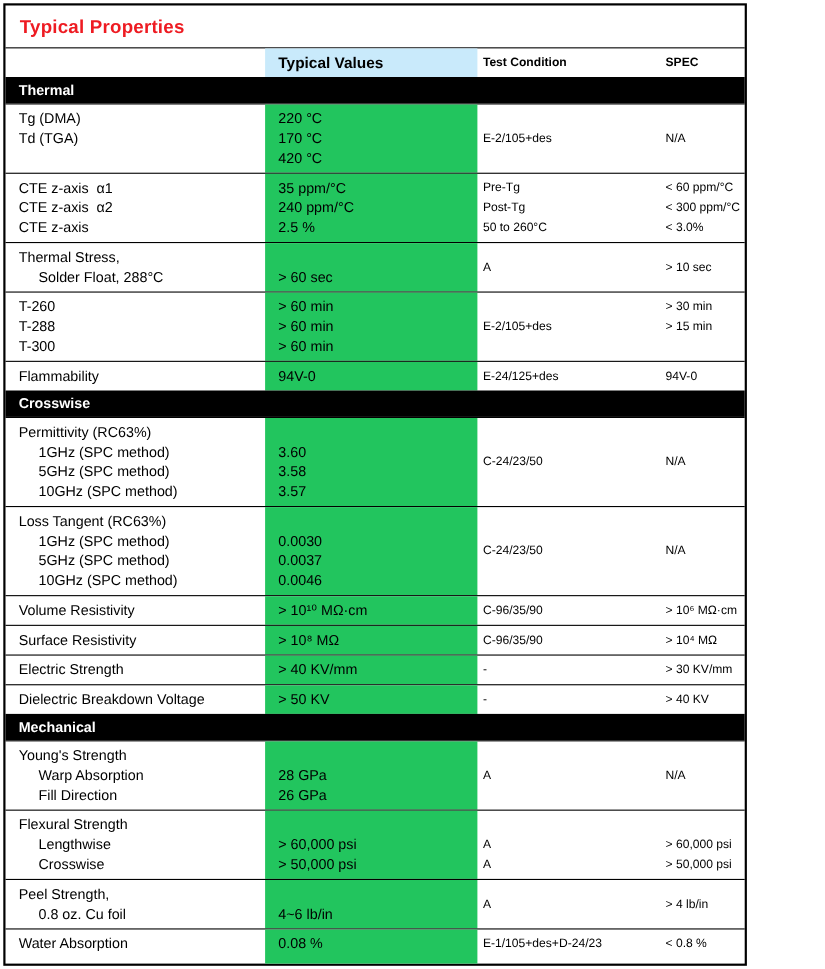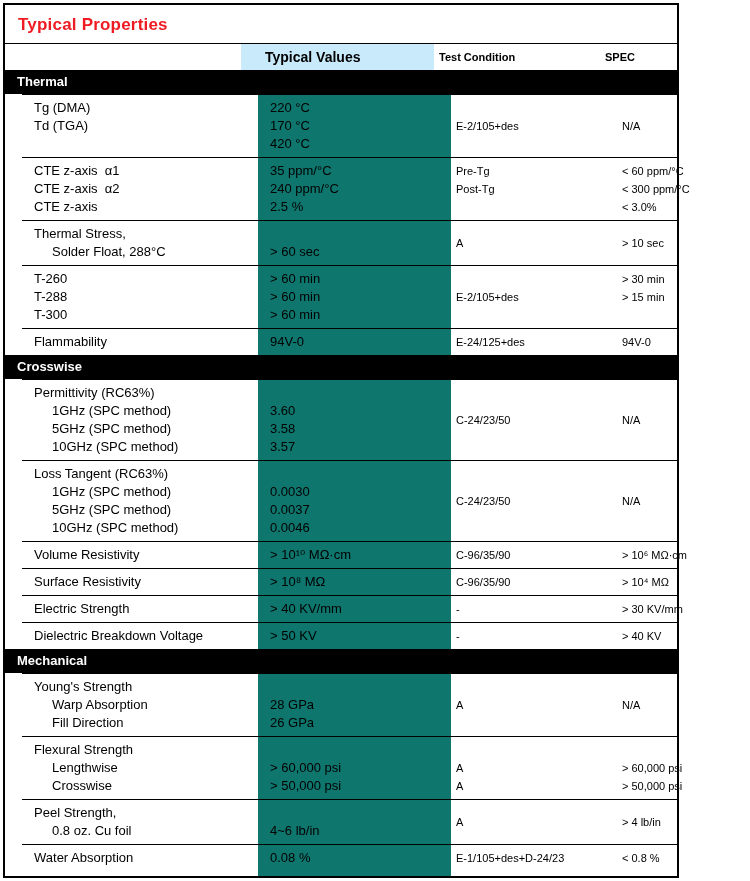--- a/index.html
+++ b/index.html
@@ -20,35 +20,35 @@
     font-size: 17px; font-weight: bold; color: #ee1b22;
     border-bottom: 1.5px solid #000;
     letter-spacing: 0.2px;
   }
   .grid4 {
     display: grid;
     grid-template-columns: 236px 193px 167px 1fr;
   }
   .header-row { min-height: 26px; }
   .hcell { display: flex; align-items: center; }
-  .hdr-tv { font-size: 14px; font-weight: bold; padding-left: 24px; background: #c9eafb; }
+  .hdr-tv { font-size: 14px; font-weight: bold; padding-left: 12px; background: #c9eafb; }
   .hdr-sm { font-size: 11px; font-weight: bold; padding-left: 5px; }
   .hdr-sm.spec { padding-left: 4px; }
   #tbody { flex: 1; display: flex; flex-direction: column; }
   .section-bar {
     background: #000; color: #fff;
     font-size: 13px; font-weight: bold;
     padding: 4px 0 5px 12px;
   }
-  .row { border-top: 1.5px solid #000; margin-left: 17px; }
+  .row { border-top: 1.5px solid #000; }
   #tbody .row:last-child { flex: 1; }
   .cell { display: flex; flex-direction: column; padding: 4px 0; }
   .cell.center { justify-content: center; }
   .c1 { padding-left: 12px; font-size: 13px; }
-  .c2 { padding-left: 12px; font-size: 13px; background: #0f766e; }
+  .c2 { padding-left: 12px; font-size: 13px; background: #22c55e; }
   .c3 { padding-left: 5px;  font-size: 11px; }
   .c4 { padding-left: 4px;  font-size: 11px; }
   .ln { line-height: 18px; min-height: 18px; white-space: pre; }
   .ind { padding-left: 18px; }
 </style>
 </head>
 <body>
 
 <div class="sheet">
   <div class="title-row">Typical Properties</div>
@@ -84,20 +84,21 @@
           <div class="ln">CTE z-axis</div>
         </div>
         <div class="cell c2">
           <div class="ln">35 ppm/°C</div>
           <div class="ln">240 ppm/°C</div>
           <div class="ln">2.5 %</div>
         </div>
         <div class="cell c3">
           <div class="ln">Pre-Tg</div>
           <div class="ln">Post-Tg</div>
+          <div class="ln">50 to 260°C</div>
         </div>
         <div class="cell c4">
           <div class="ln">&lt; 60 ppm/°C</div>
           <div class="ln">&lt; 300 ppm/°C</div>
           <div class="ln">&lt; 3.0%</div>
         </div>
       </div>
       <div class="row grid4">
         <div class="cell c1">
           <div class="ln">Thermal Stress,</div>

